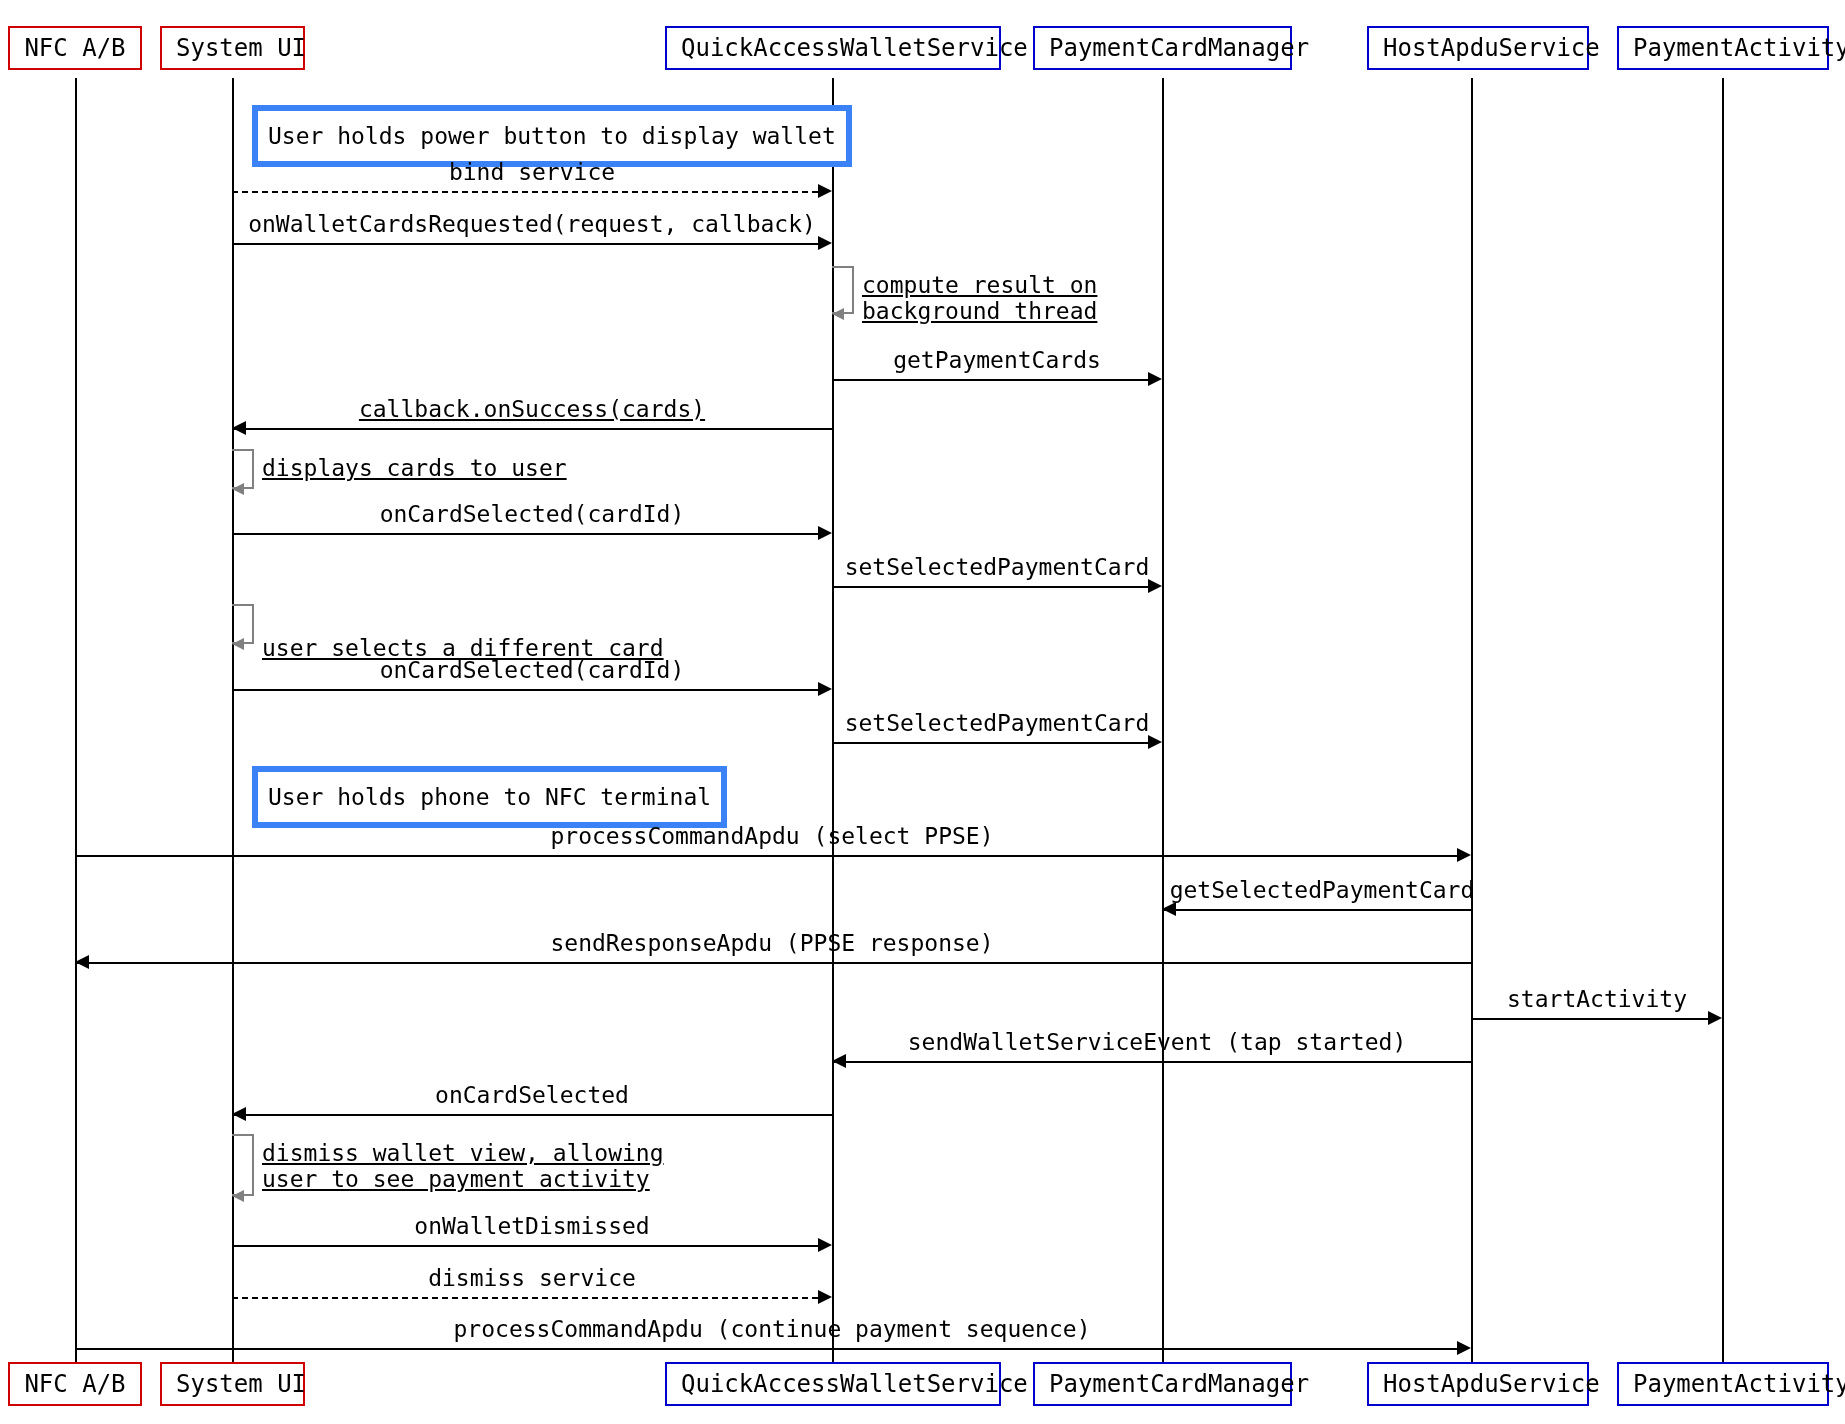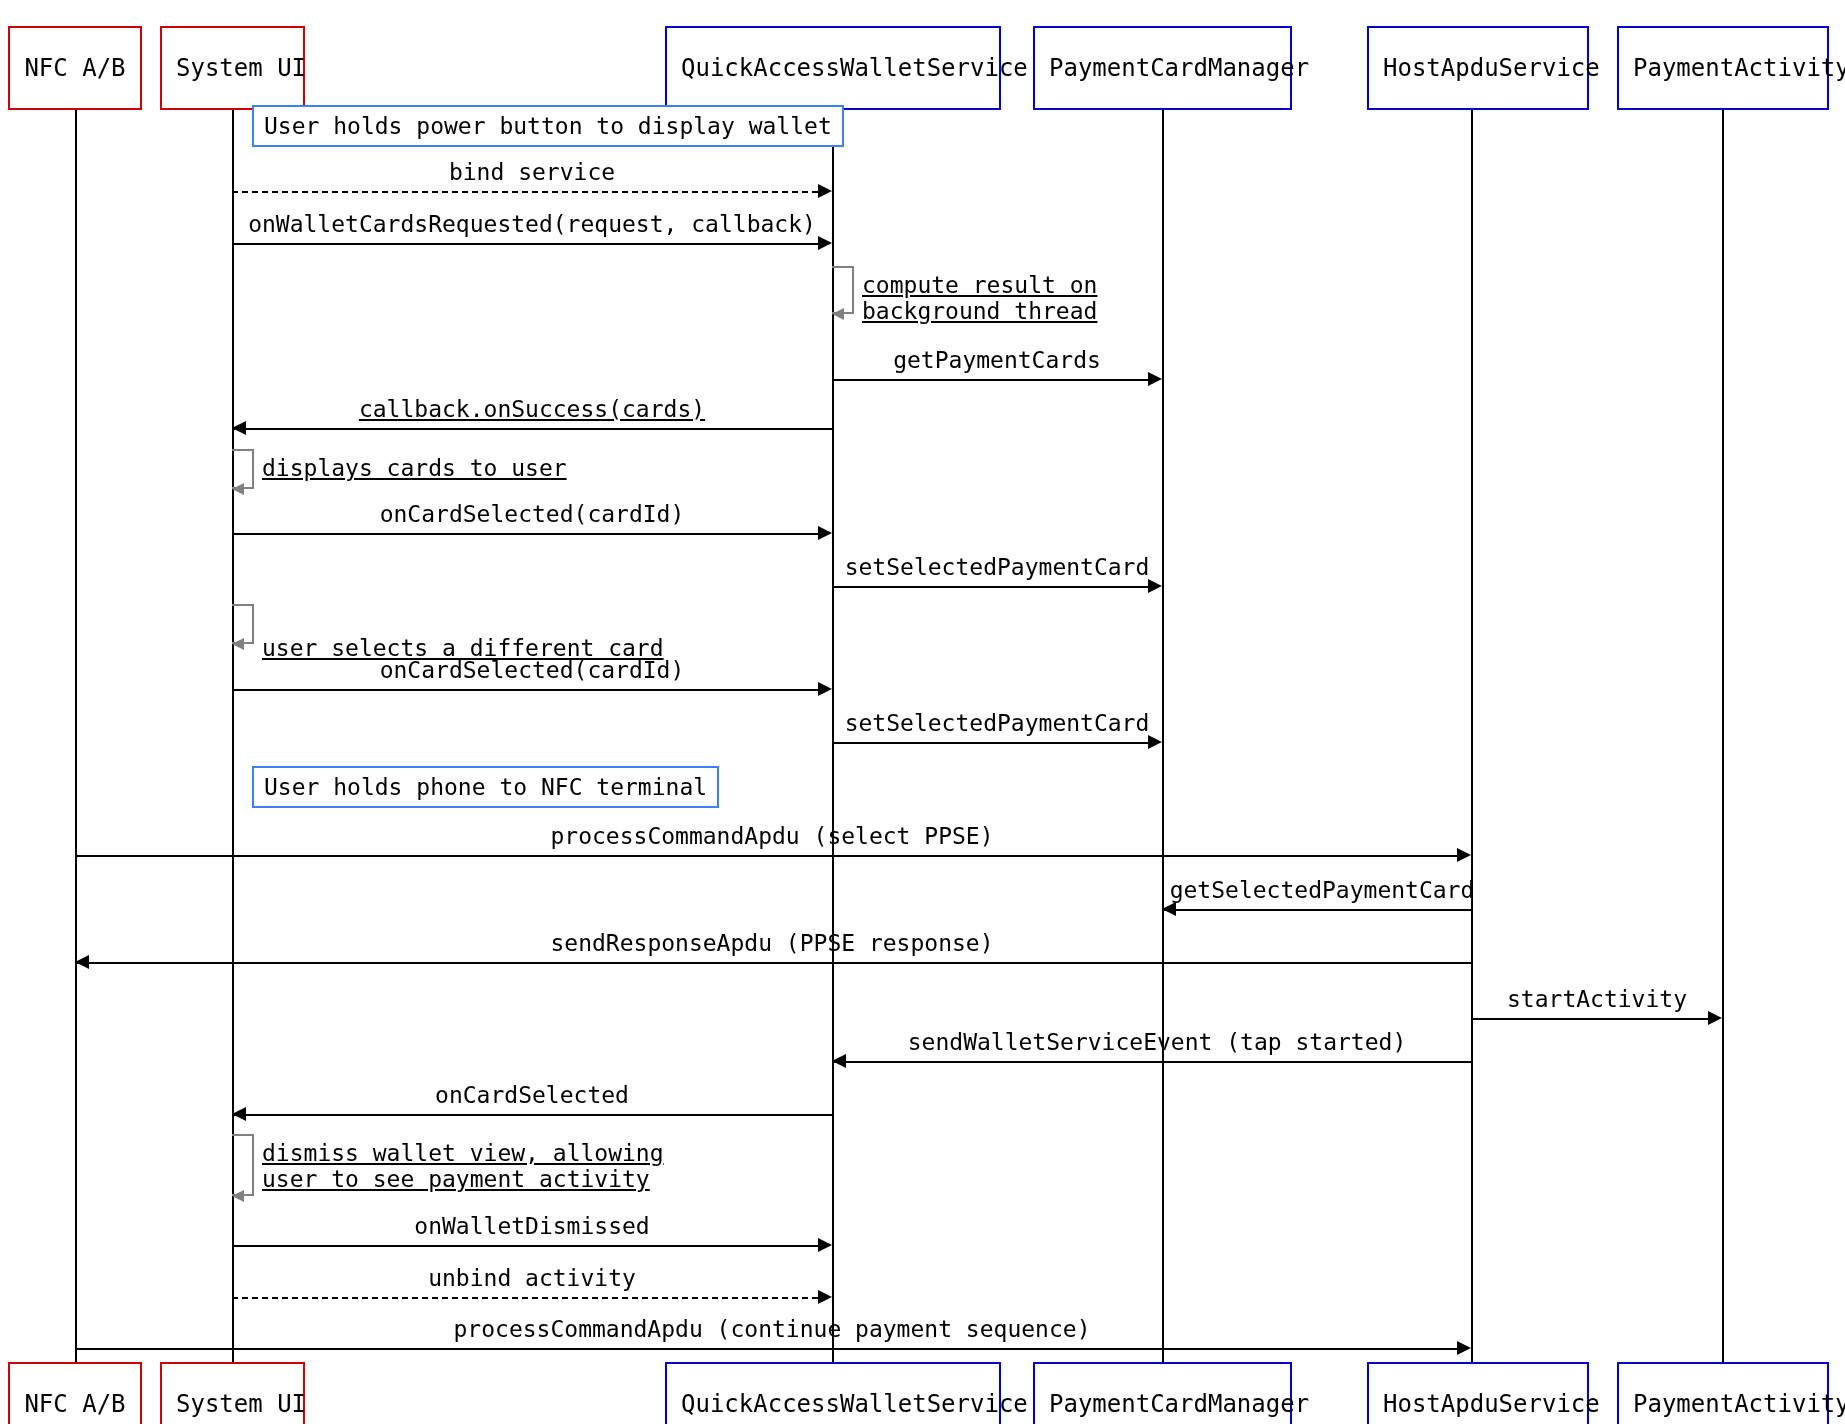--- a/index.html
+++ b/index.html
@@ -18,21 +18,21 @@
     overflow: hidden;
   }
   .participant {
     position: absolute;
     box-sizing: border-box;
     border: 2px solid #d00000;
     background: #ffffff;
     color: #000000;
     font-size: 24px;
     line-height: 1;
-    padding: 28px 14px;
+    padding: 8px 14px;
     white-space: nowrap;
     text-align: center;
   }
   .participant.blue {
     border-color: #0000cc;
   }
   .lifeline {
     position: absolute;
     width: 0;
     border-left: 2px solid #000000;
@@ -64,26 +64,26 @@
     position: absolute;
     font-size: 23px;
     line-height: 1.1;
     color: #000000;
     white-space: nowrap;
     transform: translateX(-50%);
   }
   .note {
     position: absolute;
     box-sizing: border-box;
-    border: 2px solid #3b82f6;
+    border: 6px solid #3b82f6;
     background: #ffffff;
     color: #000000;
     font-size: 23px;
     line-height: 1.15;
-    padding: 6px 10px;
+    padding: 12px 10px;
     white-space: nowrap;
   }
   .self-call {
     position: absolute;
     box-sizing: border-box;
     border: 2px solid #808080;
     border-left: none;
     width: 22px;
   }
   .self-arrow {
@@ -205,19 +205,19 @@
   <div class="self-arrow" style="left:232px; top:1190px;"></div>
   <div class="self-label" style="left:262px; top:1140px;">dismiss wallet view, allowing</div>
   <div class="self-label" style="left:262px; top:1166px;"> user to see payment activity</div>
 
   <div class="msg-line" style="left:232px; top:1245px; width:586px;"></div>
   <div class="arrowhead right" style="left:818px; top:1238px;"></div>
   <div class="msg-label" style="left:532px; top:1214px;">onWalletDismissed</div>
 
   <div class="msg-line dashed" style="left:232px; top:1297px; width:586px;"></div>
   <div class="arrowhead right" style="left:818px; top:1290px;"></div>
-  <div class="msg-label" style="left:532px; top:1266px;">unbind activity</div>
+  <div class="msg-label" style="left:532px; top:1266px;">dismiss service</div>
 
   <div class="msg-line" style="left:75px; top:1348px; width:1382px;"></div>
   <div class="arrowhead right" style="left:1457px; top:1341px;"></div>
   <div class="msg-label" style="left:772px; top:1317px;">processCommandApdu (continue payment sequence)</div>
 
 </div>
 
 </body></html>

